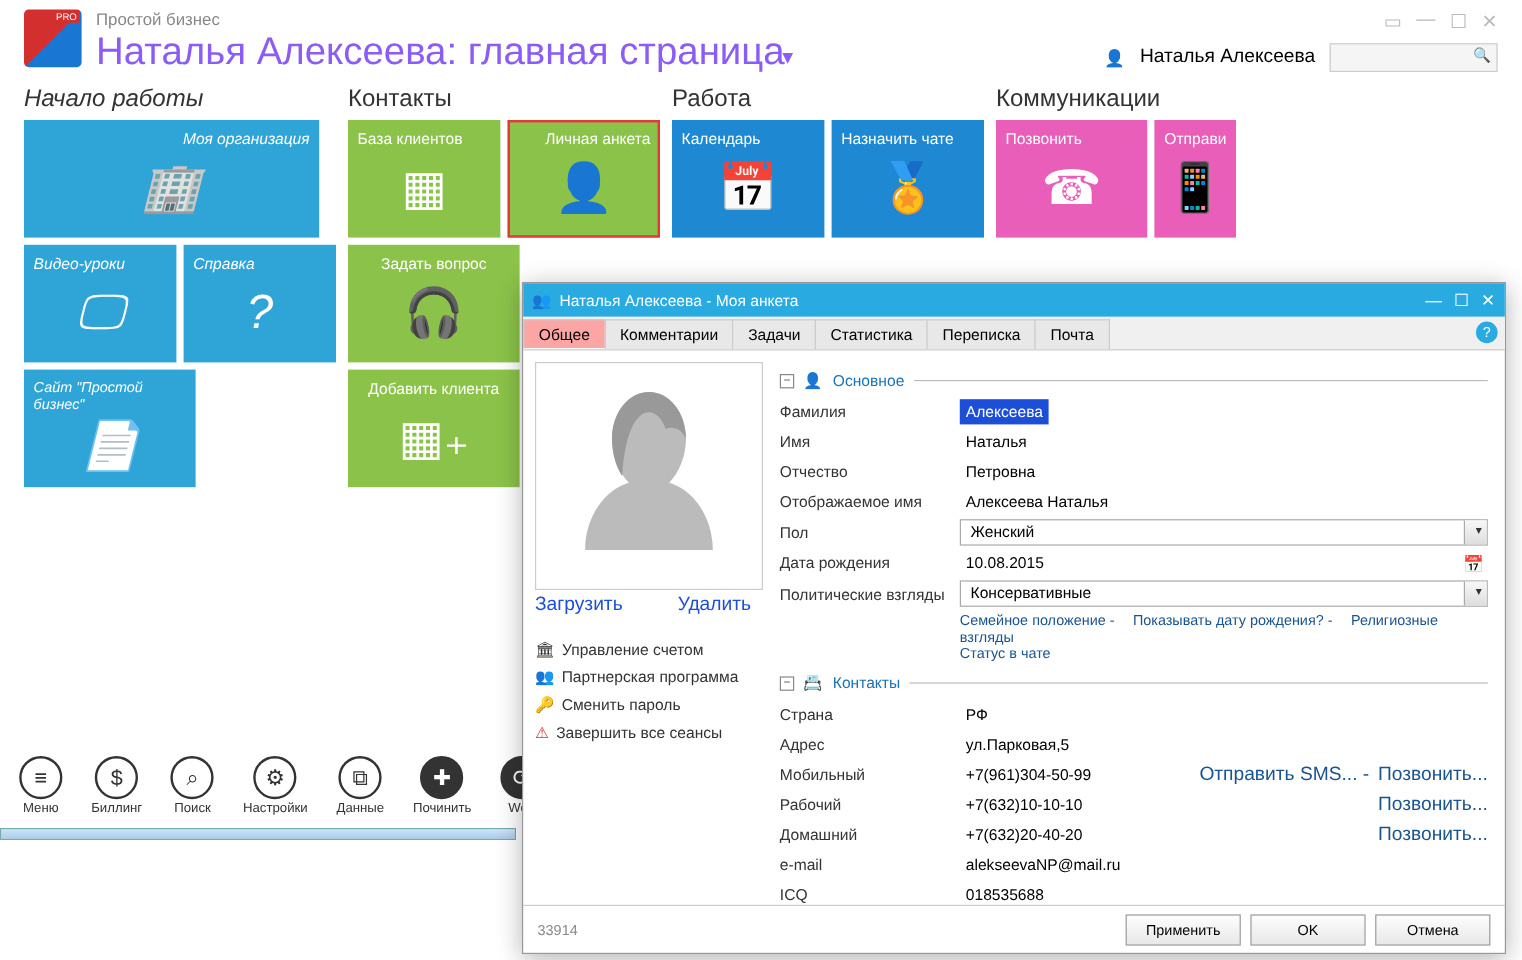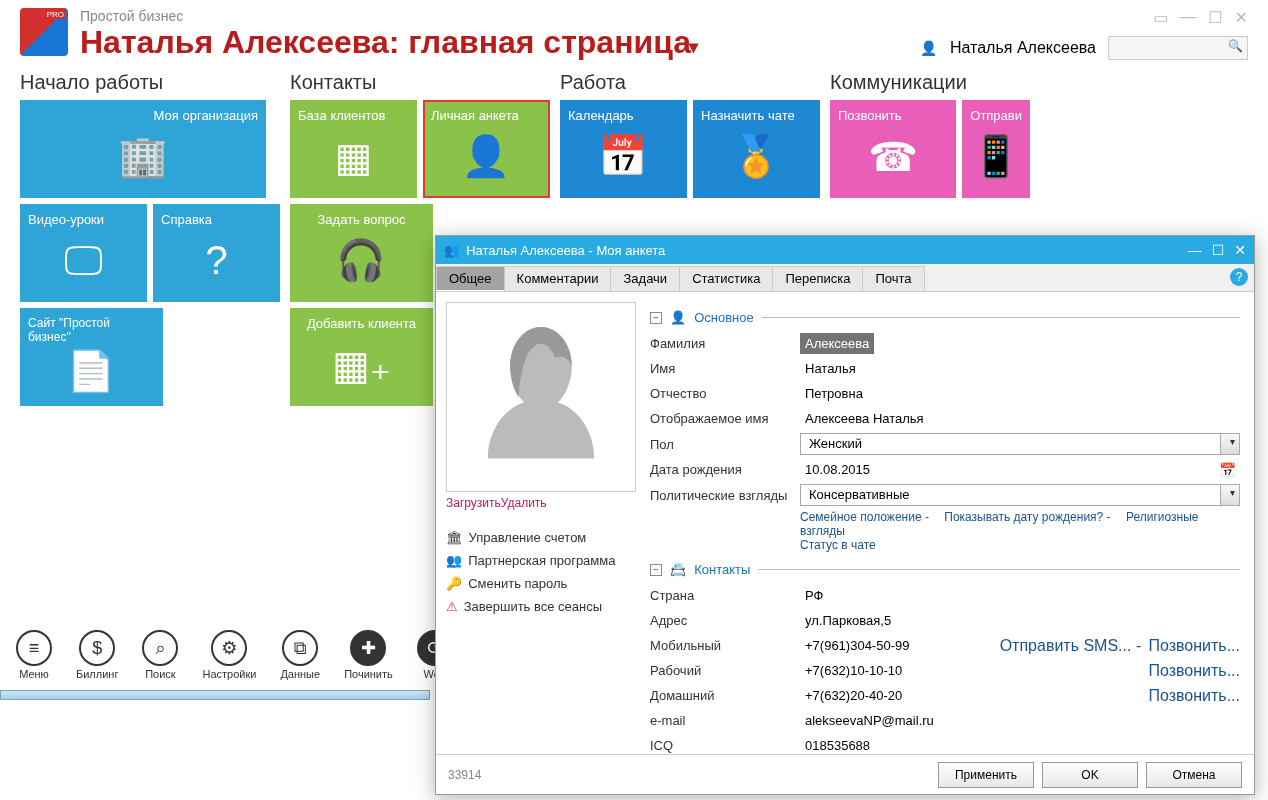--- a/index.html
+++ b/index.html
@@ -4,21 +4,21 @@
 <style>
 * { box-sizing: border-box; margin: 0; padding: 0; font-family: "Segoe UI", Tahoma, sans-serif; }
 body { background: #fff; width: 1268px; height: 800px; position: relative; overflow: hidden; }
 
 
 .main-header { display: flex; align-items: flex-start; padding: 8px 20px 0 20px; }
 .logo { width: 48px; height: 48px; background: linear-gradient(135deg,#d32f2f 0 50%,#1976d2 50% 100%); border-radius:4px; margin-right: 12px; position:relative;}
 .logo::after{content:"PRO";position:absolute;top:2px;right:2px;font-size:8px;color:#fff;background:#d32f2f;padding:0 2px;}
 .header-titles { flex: 1; }
 .app-subtitle { color:#888; font-size:14px; }
-.page-title { font-size: 32px; font-weight: 700; color:#b91c1c; }
+.page-title { font-size: 32px; font-weight: 400; color:#8b5cf6; }
 .page-title::after { content:"▾"; font-size:18px; margin-left:-2px;}
 .user-area { display:flex; align-items:center; gap:12px; margin-top:28px;}
 .person-icon-small { font-size:14px; }
 .search-box { width:140px; height:24px; border:1px solid #ccc; background:#f5f5f5; position:relative;}
 .search-box::after { content:"🔍"; position:absolute; right:4px; top:2px; font-size:12px; color:#888;}
 .window-controls { position:absolute; top:8px; right:20px; display:flex; gap:12px; color:#bbb; font-size:16px;}
 
 
 .sections { display:flex; padding:10px 20px 0 20px; gap:10px; }
 .section { display:flex; flex-direction:column; }
@@ -37,37 +37,37 @@
 .bt-icon { width:36px; height:36px; border:2px solid #333; border-radius:50%; display:flex; align-items:center; justify-content:center; font-size:18px; margin-bottom:2px;}
 .bt-icon.filled { background:#333; color:#fff;}
 
 
 .dialog { position:absolute; left:435px; top:235px; width:820px; height:560px; background:#fff; border:1px solid #999; box-shadow:0 4px 20px rgba(0,0,0,.3); display:flex; flex-direction:column;}
 .dialog-title { background:#29abe2; color:#fff; height:28px; display:flex; align-items:center; padding:0 8px; font-size:13px;}
 .dialog-title .icon{margin-right:6px;}
 .dialog-title .winbtns{margin-left:auto; display:flex; gap:10px; font-size:14px;}
 .dialog-tabs { display:flex; border-bottom:1px solid #ccc; background:#f0f0f0; position:relative;}
 .dialog-tab { padding:4px 12px; font-size:13px; background:#e8e8e8; border:1px solid #ccc; border-bottom:none; margin-right:-1px; margin-top:2px; cursor:pointer;}
-.dialog-tab.active { background:#a3a3a3; font-weight:normal; border-top:1px solid #ccc; border-bottom:1px solid #fff;}
+.dialog-tab.active { background:#fca5a5; font-weight:normal; border-top:1px solid #ccc; border-bottom:1px solid #fff;}
 .help-icon{position:absolute; right:6px; top:4px; width:18px;height:18px;border-radius:50%;background:#29abe2;color:#fff;text-align:center;font-size:12px;line-height:18px;}
 .dialog-body { flex:1; display:flex; overflow:auto; }
 .left-col { width:200px; padding:10px; }
 .avatar-box { width:190px; height:190px; border:1px solid #ccc; display:flex; align-items:center; justify-content:center; color:#bbb;}
 .avatar-box svg{width:140px;height:170px;}
-.avatar-actions{display:flex; justify-content:flex-start; font-size:12px; color:#be185d; margin-top:4px;}
+.avatar-actions{display:flex; justify-content:space-between; font-size:16px; color:#1d4ed8; margin-top:4px;}
 .left-links{margin-top:20px; display:flex; flex-direction:column; gap:8px; font-size:13px; color:#333;}
 .left-links div{display:flex; align-items:center; gap:6px; cursor:pointer;}
 .right-col{flex:1; padding:10px 14px; font-size:13px;}
 .group-header{display:flex; align-items:center; gap:8px; color:#1a73b7; margin:8px 0;}
 .group-header .line{flex:1; height:1px; background:#bbb;}
 .collapse-btn{width:12px;height:12px;border:1px solid #888;font-size:10px;line-height:10px;text-align:center;color:#555;}
 .form-row{display:flex; align-items:center; margin-bottom:4px;}
 .form-label{width:150px; text-align:left; padding-right:8px; color:#333;}
 .form-val{flex:1; border:1px solid transparent; padding:2px 4px;}
-.form-val.highlight{background:#737373; color:#fff; display:inline-block; flex:0 0 auto;}
+.form-val.highlight{background:#1d4ed8; color:#fff; display:inline-block; flex:0 0 auto;}
 .form-val.combo{border:1px solid #aaa; height:22px; width:140px; position:relative;}
 .form-val.combo::after{content:"";position:absolute;right:0;top:0;width:18px;height:100%;border-left:1px solid #aaa; background:linear-gradient(#f8f8f8,#ddd);}
 .form-val.combo::before{content:"▾";position:absolute;right:4px;top:2px;font-size:10px;color:#333;z-index:1;}
 .form-val.date{position:relative;}
 .date-icon{position:absolute; right:2px; top:2px; font-size:14px; color:#1a73b7;}
 .sub-links{font-size:12px; color:#1a5490; margin:4px 0 10px 150px;}
 .sub-links span{margin-right:12px; cursor:pointer;}
 .call-action{color:#1a5490; font-size:16px; cursor:pointer; margin-left:auto;}
 .dialog-footer{border-top:1px solid #ccc; height:40px; display:flex; align-items:center; padding:0 12px; font-size:12px;}
 .dialog-footer .id{color:#888;}
@@ -92,21 +92,21 @@
   </div>
   <div class="user-area">
     <span class="person-icon-small">👤</span>
     <span>Наталья Алексеева</span>
     <div class="search-box"></div>
   </div>
 </div>
 
 <div class="sections">
 
-  <div class="section" style="width:260px;">
+  <div class="section" style="width:260px;font-style:italic;">
     <div class="section-title">Начало работы</div>
     <div class="tile-row">
       <div class="tile tile-wide c-blue">
         <div class="tile-label">Моя организация</div>
         <div class="tile-icon">🏢</div>
       </div>
     </div>
     <div class="tile-row">
       <div class="tile c-blue">
         <div class="tile-label" style="text-align:left">Видео-уроки</div>
@@ -126,21 +126,21 @@
   </div>
 
   <div class="section" style="width:260px;">
     <div class="section-title">Контакты</div>
     <div class="tile-row">
       <div class="tile c-green">
         <div class="tile-label" style="text-align:left">База клиентов</div>
         <div class="tile-icon">▦</div>
       </div>
       <div class="tile c-green tile-selected">
-        <div class="tile-label" style="text-align:left">Личная анкета</div>
+        <div class="tile-label" style="text-align:right">Личная анкета</div>
         <div class="tile-icon">👤</div>
       </div>
     </div>
     <div class="tile-row">
       <div class="tile c-green">
         <div class="tile-label" style="text-align:center">Задать вопрос</div>
         <div class="tile-icon">🎧</div>
       </div>
     </div>
     <div class="tile-row">

